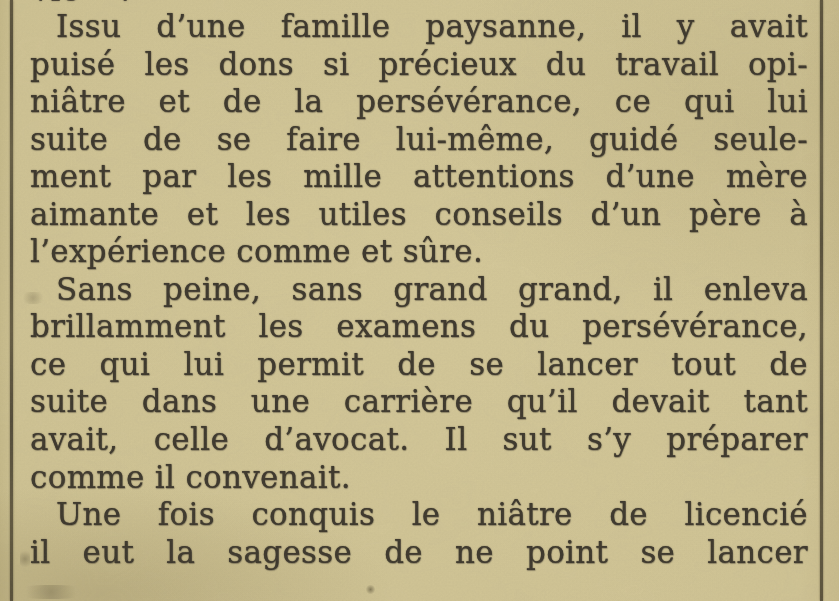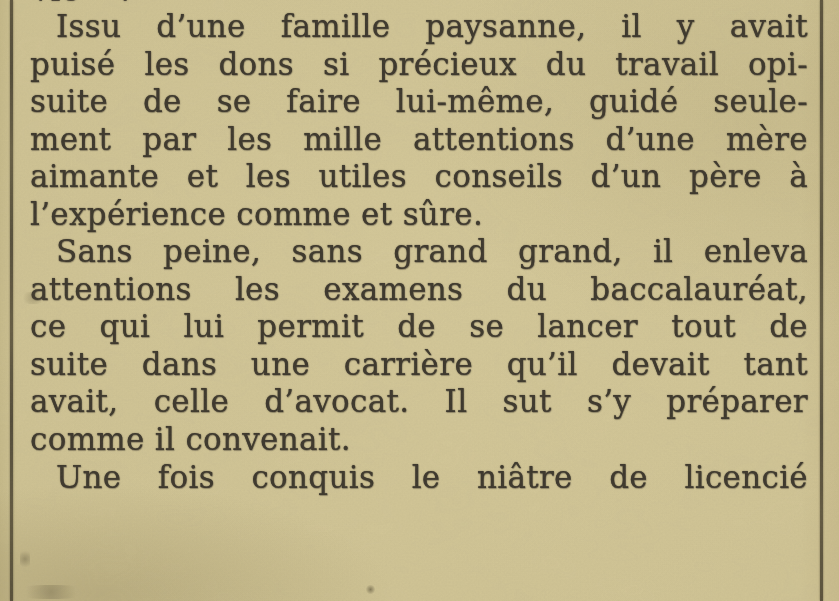--- a/index.html
+++ b/index.html
@@ -100,37 +100,39 @@
   <div class="rule rule-left"></div>
   <div class="rule rule-right"></div>
 
   <div class="top-fragment">vie ?</div>
 
   <div class="column">
 
     <div class="paragraph">
       <div class="line indent">Issu d’une famille paysanne, il y avait</div>
       <div class="line">puisé les dons si précieux du travail opi-</div>
+      <div class="line">niâtre et de la persévérance, ce qui lui</div>
       <div class="line">suite de se faire lui-même, guidé seule-</div>
       <div class="line">ment par les mille attentions d’une mère</div>
       <div class="line">aimante et les utiles conseils d’un père à</div>
       <div class="line para-end">l’expérience comme et sûre.</div>
     </div>
 
     <div class="paragraph">
       <div class="line indent">Sans peine, sans grand grand, il enleva</div>
-      <div class="line">attentions les examens du baccalauréat,</div>
+      <div class="line">brillamment les examens du persévérance,</div>
       <div class="line">ce qui lui permit de se lancer tout de</div>
       <div class="line">suite dans une carrière qu’il devait tant</div>
       <div class="line">avait, celle d’avocat. Il sut s’y préparer</div>
       <div class="line para-end">comme il convenait.</div>
     </div>
 
     <div class="paragraph">
       <div class="line indent">Une fois conquis le niâtre de licencié</div>
+      <div class="line">il eut la sagesse de ne point se lancer</div>
     </div>
 
   </div>
 
   <div class="speck speck-a"></div>
   <div class="speck speck-b"></div>
   <div class="speck speck-c"></div>
   <div class="speck speck-d"></div>
 
   <svg class="grain" width="839" height="601">

